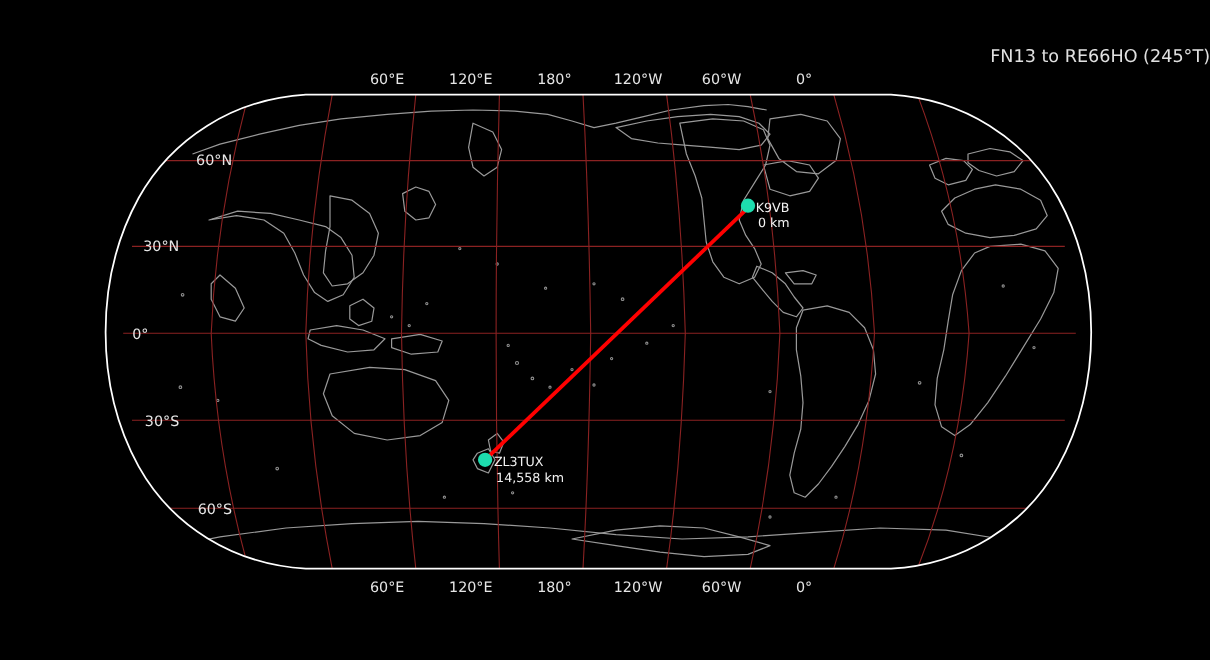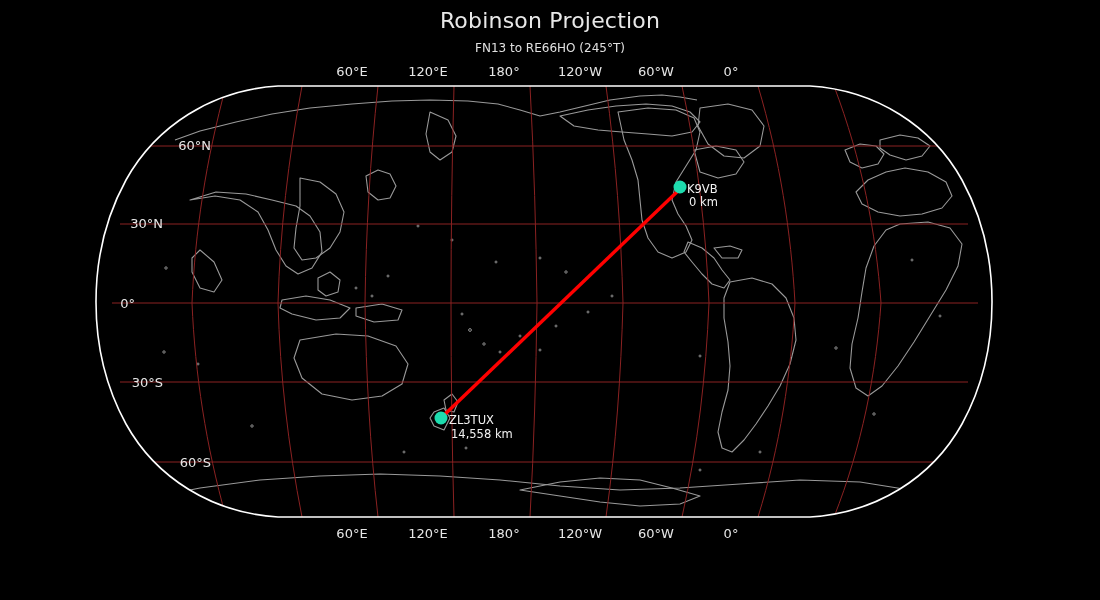--- a/index.html
+++ b/index.html
@@ -1,33 +1,32 @@
 <!DOCTYPE html>
 <html><head>
 <meta charset="utf-8">
 <style>
   html,body{margin:0;padding:0;background:#000;}
   body{width:1100px;height:600px;overflow:hidden;
        font-family:"DejaVu Sans","Liberation Sans",sans-serif;color:#fff;}
   #root{position:relative;width:1100px;height:600px;background:#000;}
   .title{position:absolute;left:0;right:0;top:8px;text-align:center;
          font-size:22px;color:#e8e8e8;letter-spacing:.2px;}
-  .subtitle{position:absolute;left:0;right:0;top:41px;text-align:center;
-            font-size:12px;color:#e0e0e0;}
+  .subtitle{position:absolute;left:0;right:0;top:41px;text-align:right;
+            font-size:16px;color:#e0e0e0;}
   .mapwrap{position:absolute;left:0;top:0;width:1100px;height:600px;}
   svg{display:block;}
   .ticklbl{font-size:13px;fill:#e6e6e6;font-family:"DejaVu Sans","Liberation Sans",sans-serif;}
   .mklbl{font-size:11.5px;fill:#f2f2f2;font-family:"DejaVu Sans","Liberation Sans",sans-serif;}
 </style>
 </head>
 <body>
 
 <div id="root">
 
-  <div class="title">Robinson Projection</div>
   <div class="subtitle">FN13 to RE66HO (245°T)</div>
 
   <div class="mapwrap">
   <svg width="1100" height="600" viewBox="0 0 1100 600">
 
     <defs>
       <clipPath id="globeclip">
         <path d="M 278,86 L 810,86
                  C 876,90 932,126 962,180
                  C 985,222 992,264 992,302

